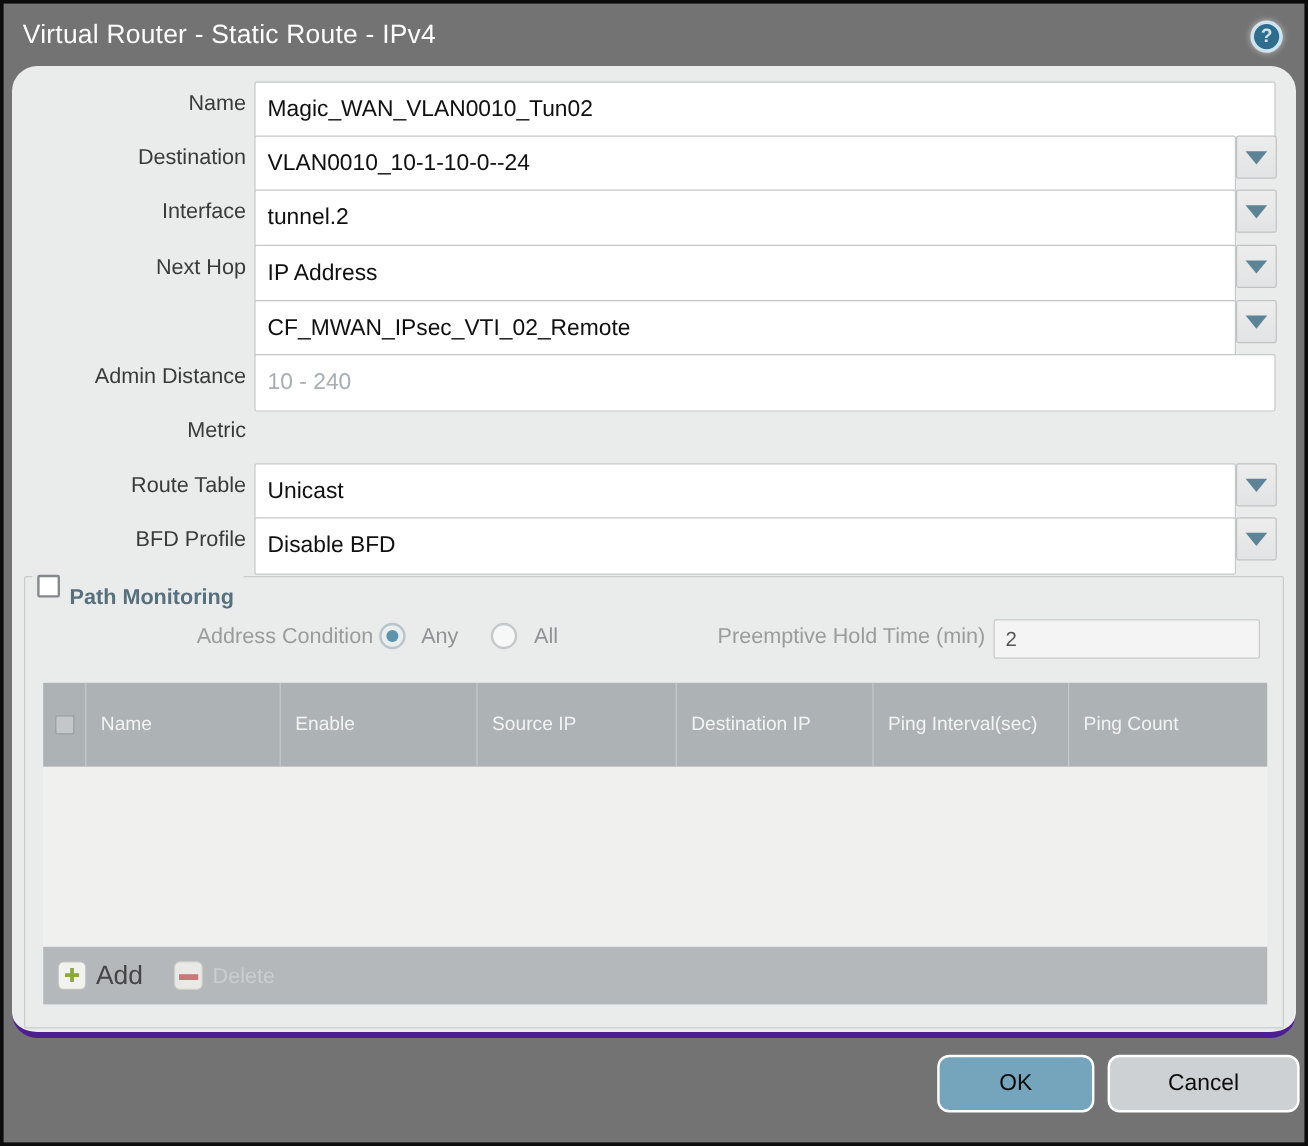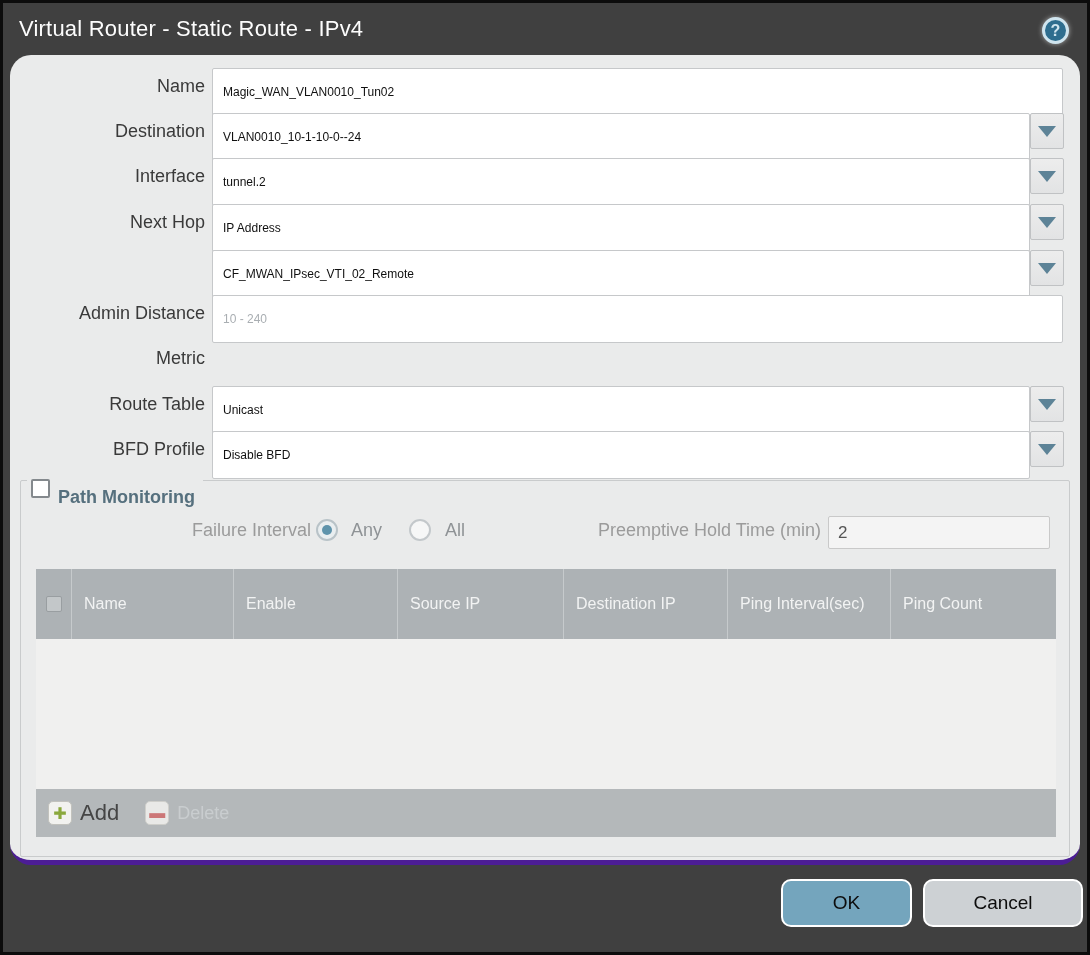--- a/index.html
+++ b/index.html
@@ -4,21 +4,21 @@
 <style>
   * { margin:0; padding:0; box-sizing:border-box; }
   body {
     font-family: "Liberation Sans", "DejaVu Sans", sans-serif;
     background:#555;
     -webkit-font-smoothing: antialiased;
   }
   .stage {
     position:relative;
     width:1090px; height:955px;
-    background:#404040;
+    background:#737373;
     border:3px solid #0c0c0c;
     overflow:hidden;
   }
   
   .titlebar { position:absolute; left:0; top:0; right:0; height:52px; }
   .titlebar .title {
     position:absolute; left:16px; top:13px;
     color:#fdfdfd; font-size:22px; letter-spacing:0.2px;
   }
   .help-icon {
@@ -41,21 +41,21 @@
   }
   .row { position:absolute; left:0; height:36px; width:100%; }
   .row .lbl {
     position:absolute; left:0; top:0; width:195px; height:36px;
     display:flex; align-items:center; justify-content:flex-end;
     color:#3a3a3a; font-size:18px; white-space:nowrap;
   }
   .row input.txt {
     position:absolute; left:202px; top:0; height:48px;
     background:#fff; border:1px solid #c6c8ca; border-radius:2px;
-    font-family:inherit; font-size:12px; color:#101010;
+    font-family:inherit; font-size:19px; color:#101010;
     padding:0 10px; outline:none;
   }
   .row input.txt.wide { width:851px; }
   .row input.txt.with-dd { width:818px; }
   .row input.txt::placeholder { color:#a9aeb2; }
   .dd-btn {
     position:absolute; left:1020px; top:0; width:34px; height:36px;
     background:linear-gradient(#ededed,#e2e3e4);
     border:1px solid #c0c2c4; border-radius:2px;
     display:flex; align-items:center; justify-content:center;
@@ -223,21 +223,21 @@
       </div>
     </div>
 
     <div class="pm-fieldset">
       <div class="pm-legend">
         <div class="pm-checkbox"></div>
         <div class="pm-title">Path Monitoring</div>
       </div>
 
       <div class="fc-row">
-        <div class="dim-lbl fc-label">Failure Interval</div>
+        <div class="dim-lbl fc-label">Address Condition</div>
         <div class="radio sel" style="left:295px"></div>
         <div class="radio-lbl" style="left:330px">Any</div>
         <div class="radio" style="left:388px"></div>
         <div class="radio-lbl" style="left:424px">All</div>
         <div class="dim-lbl pht-label">Preemptive Hold Time (min)</div>
         <input class="pht-input" type="text" value="2" style="">
       </div>
 
       <div class="pm-table">
         <div class="pm-thead">

